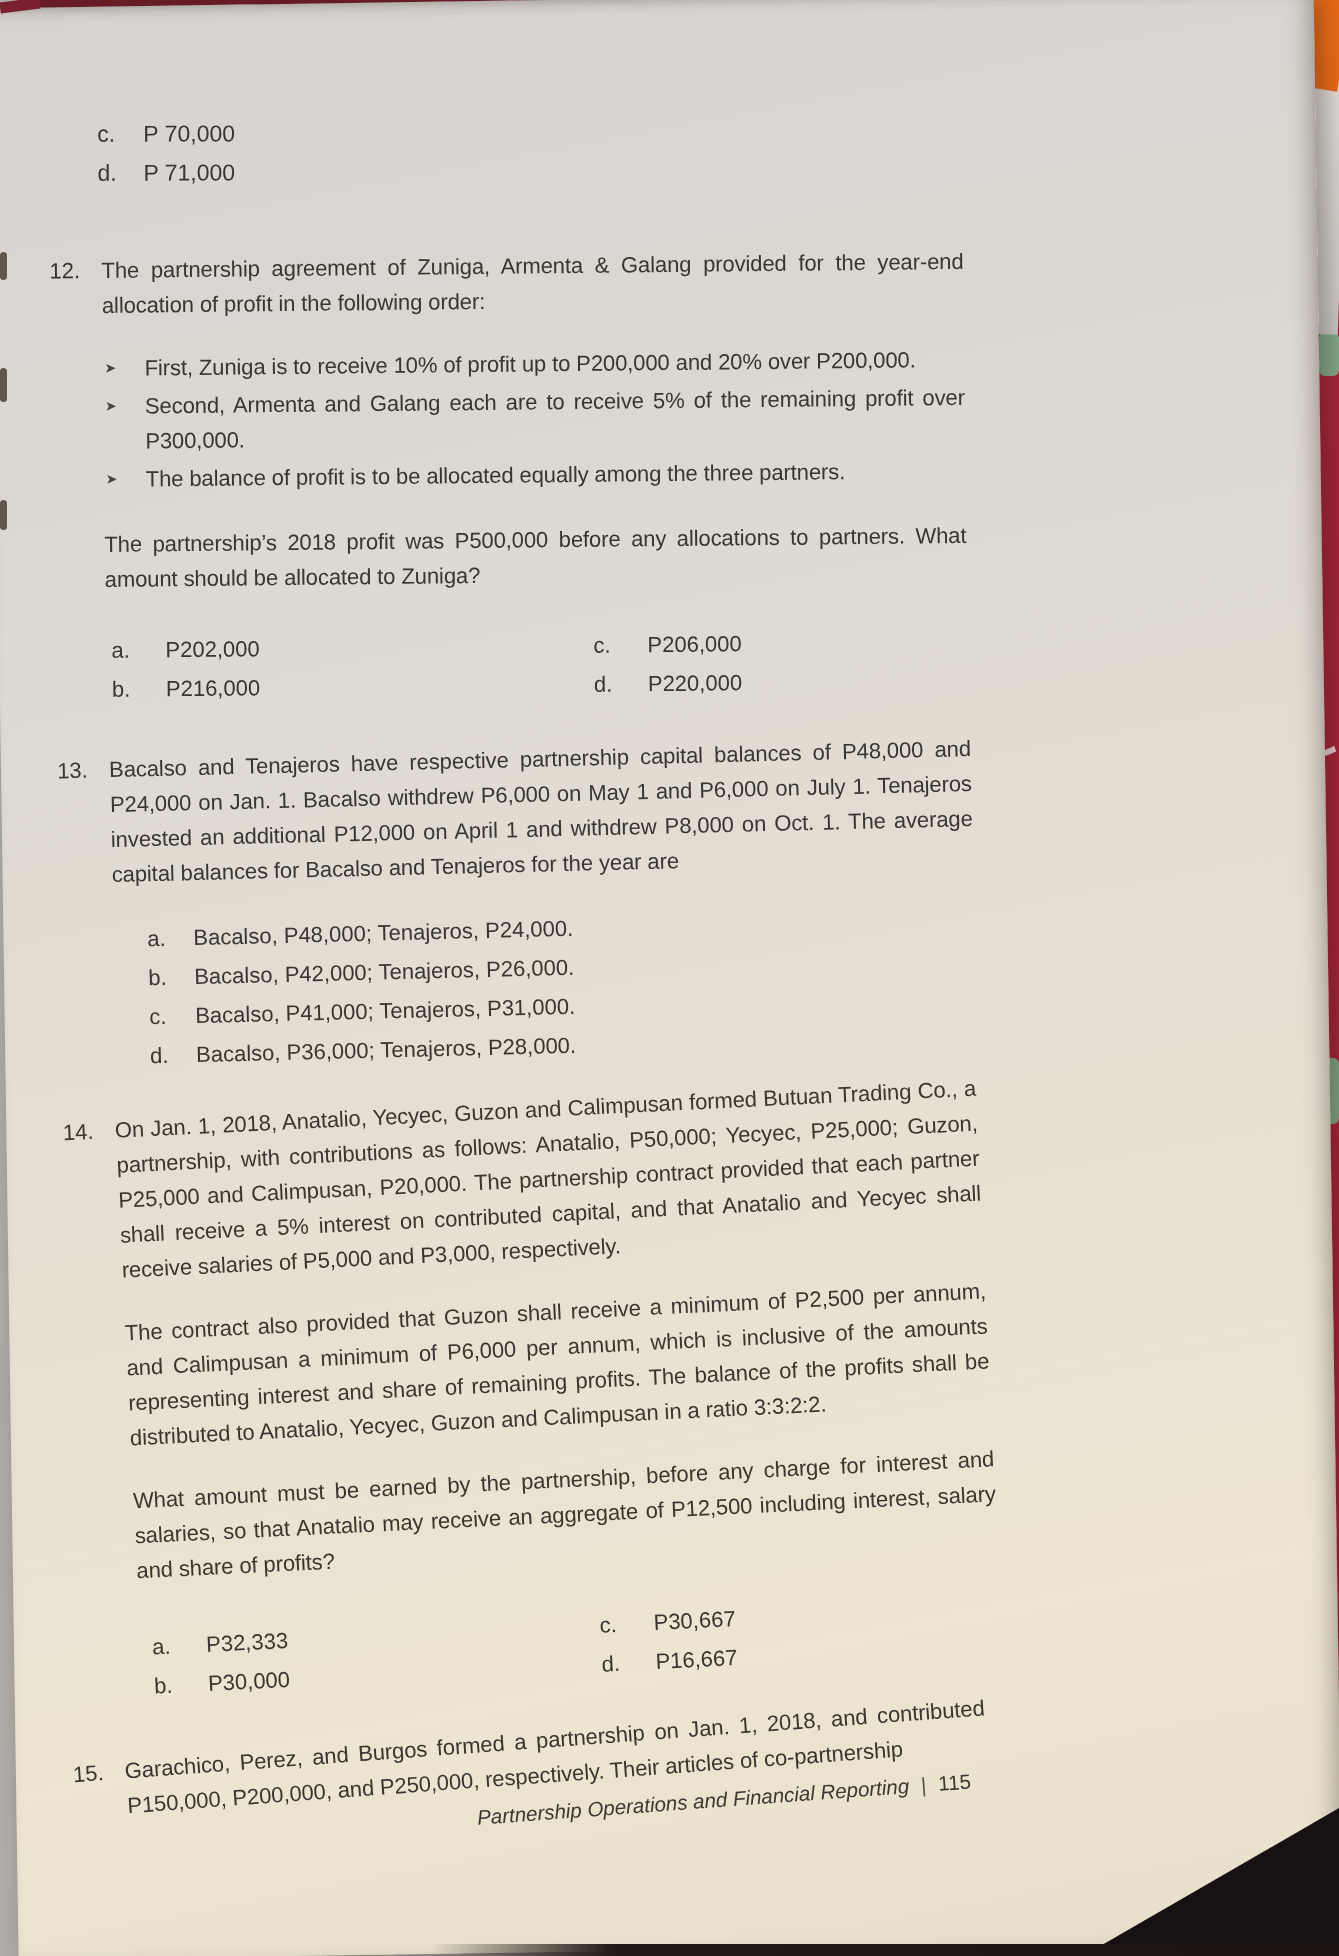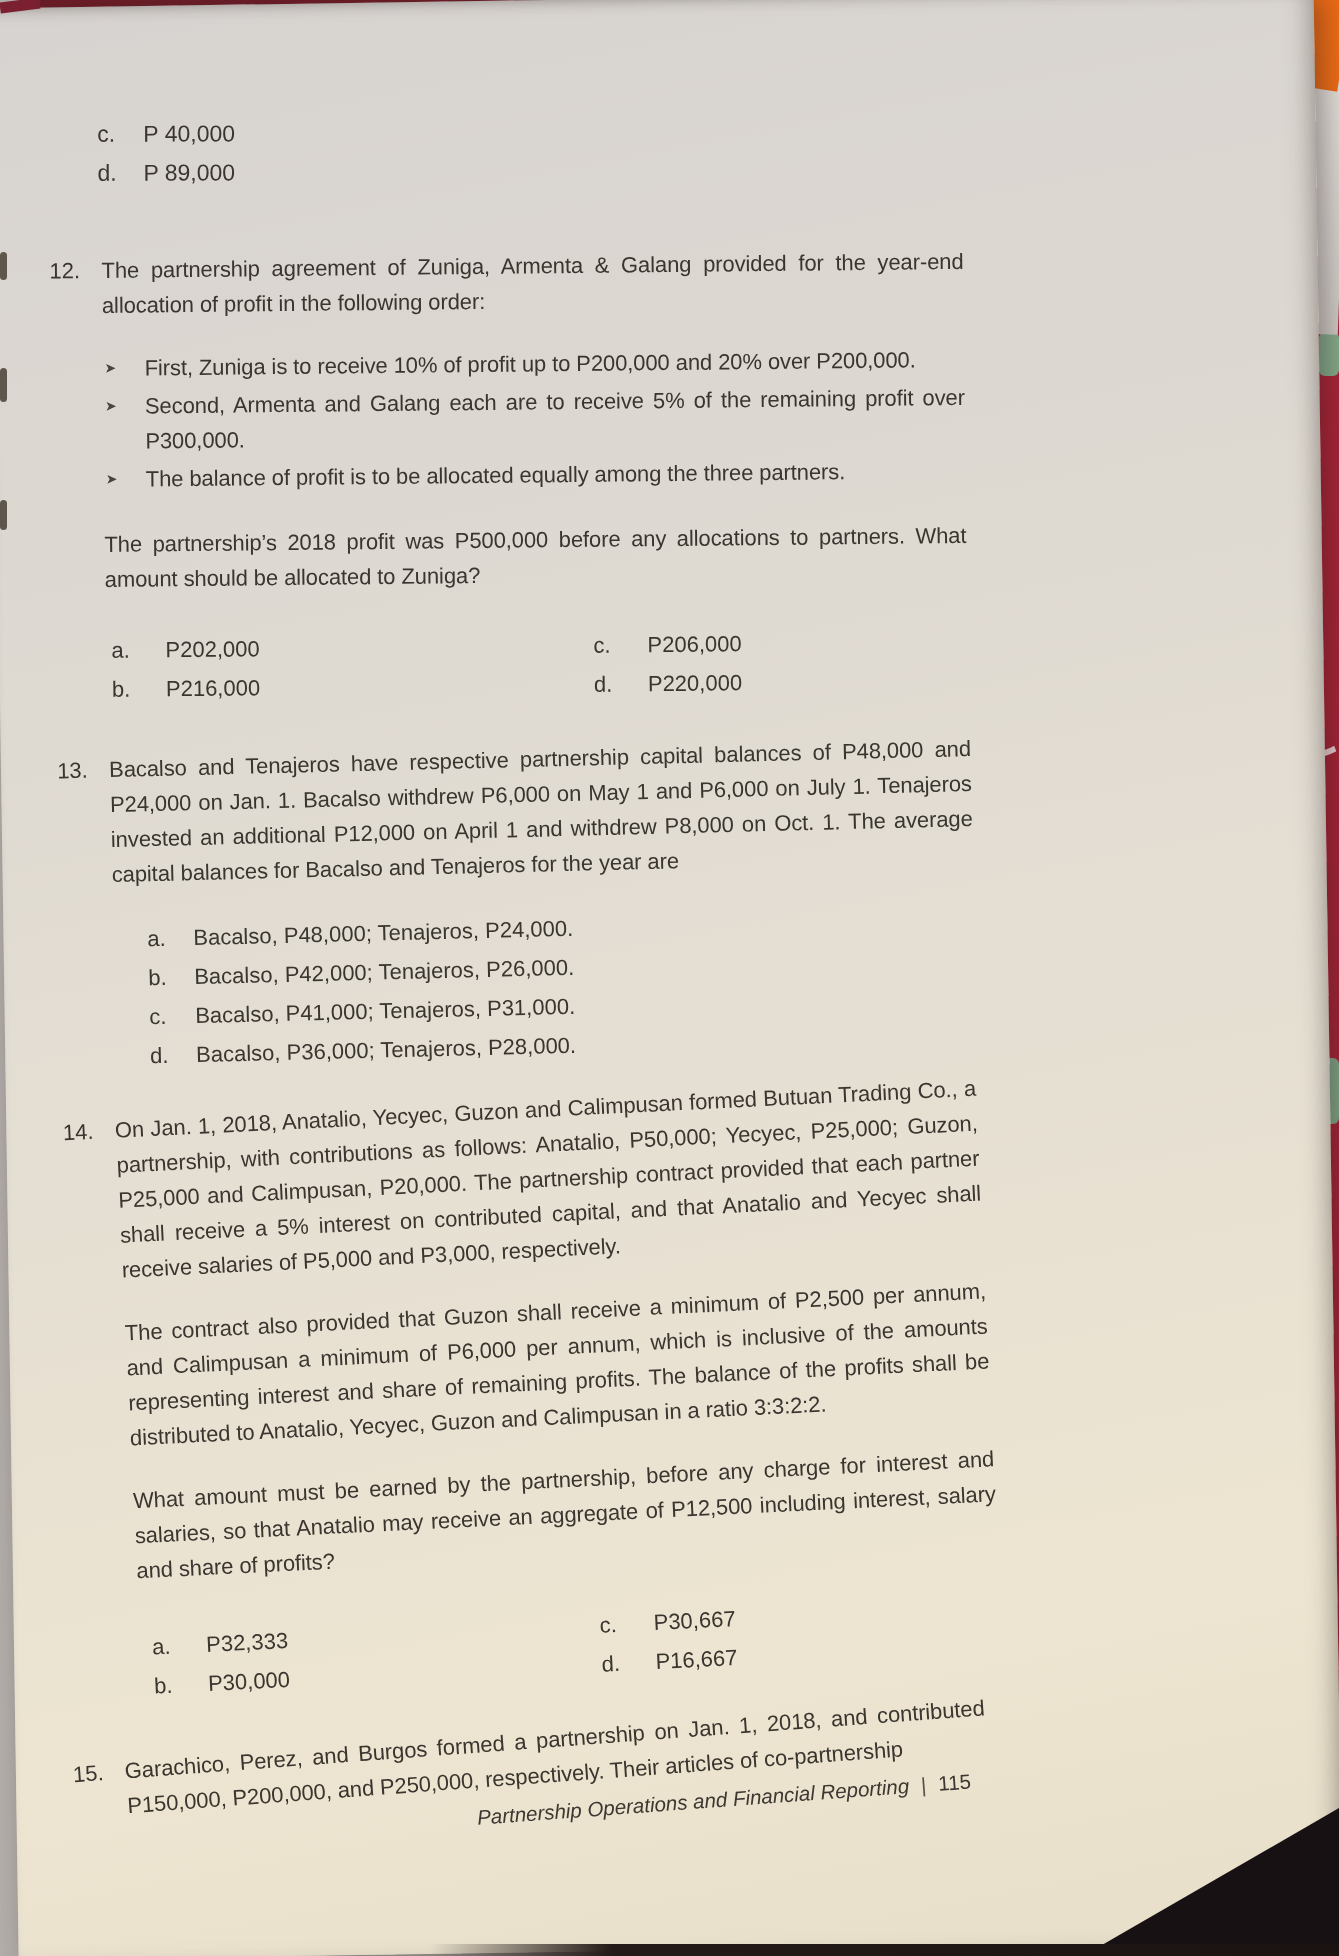--- a/index.html
+++ b/index.html
@@ -95,25 +95,25 @@
   <div class="left-mark m1"></div>
   <div class="left-mark m2"></div>
   <div class="left-mark m3"></div>
 
   <div class="page">
     <div class="content">
 
       <section class="prev-opts">
         <div class="opt">
           <span class="opt-label">c.</span>
-          <span class="opt-text">P 40,000</span>
+          <span class="opt-text">P 70,000</span>
         </div>
         <div class="opt">
           <span class="opt-label">d.</span>
-          <span class="opt-text">P 89,000</span>
+          <span class="opt-text">P 71,000</span>
         </div>
       </section>
 
       <section class="q q12">
         <div class="qrow">
           <span class="qnum">12.</span>
           <div class="qbody">
             <p class="qtext">The partnership agreement of Zuniga, Armenta &amp; Galang provided for the year-end allocation of profit in the following order:</p>
             <div class="bullets">
               <div class="bullet">

